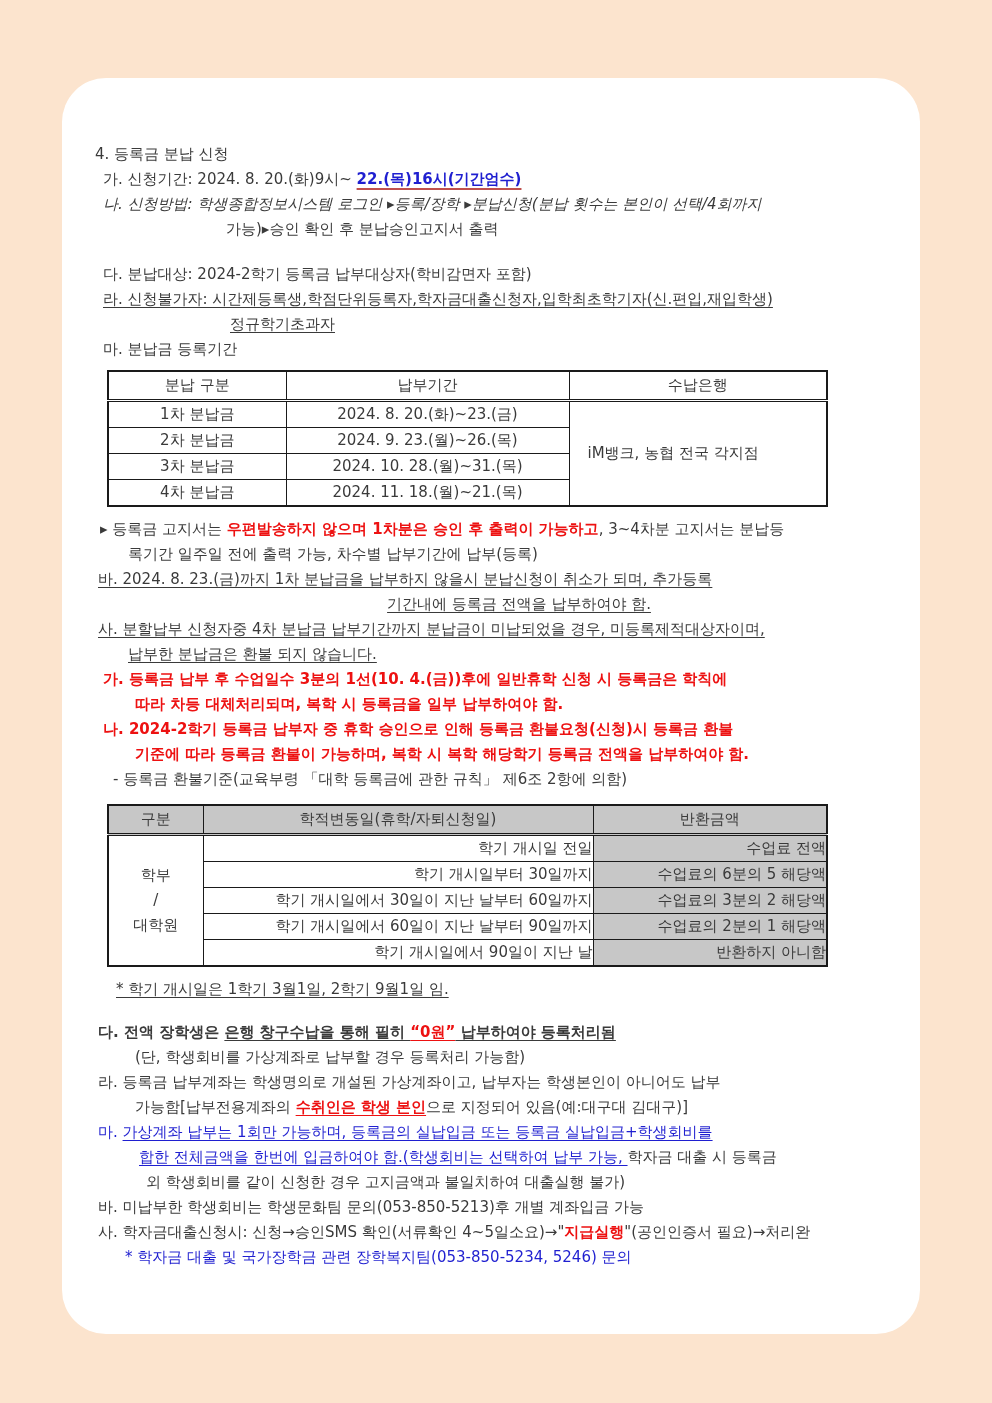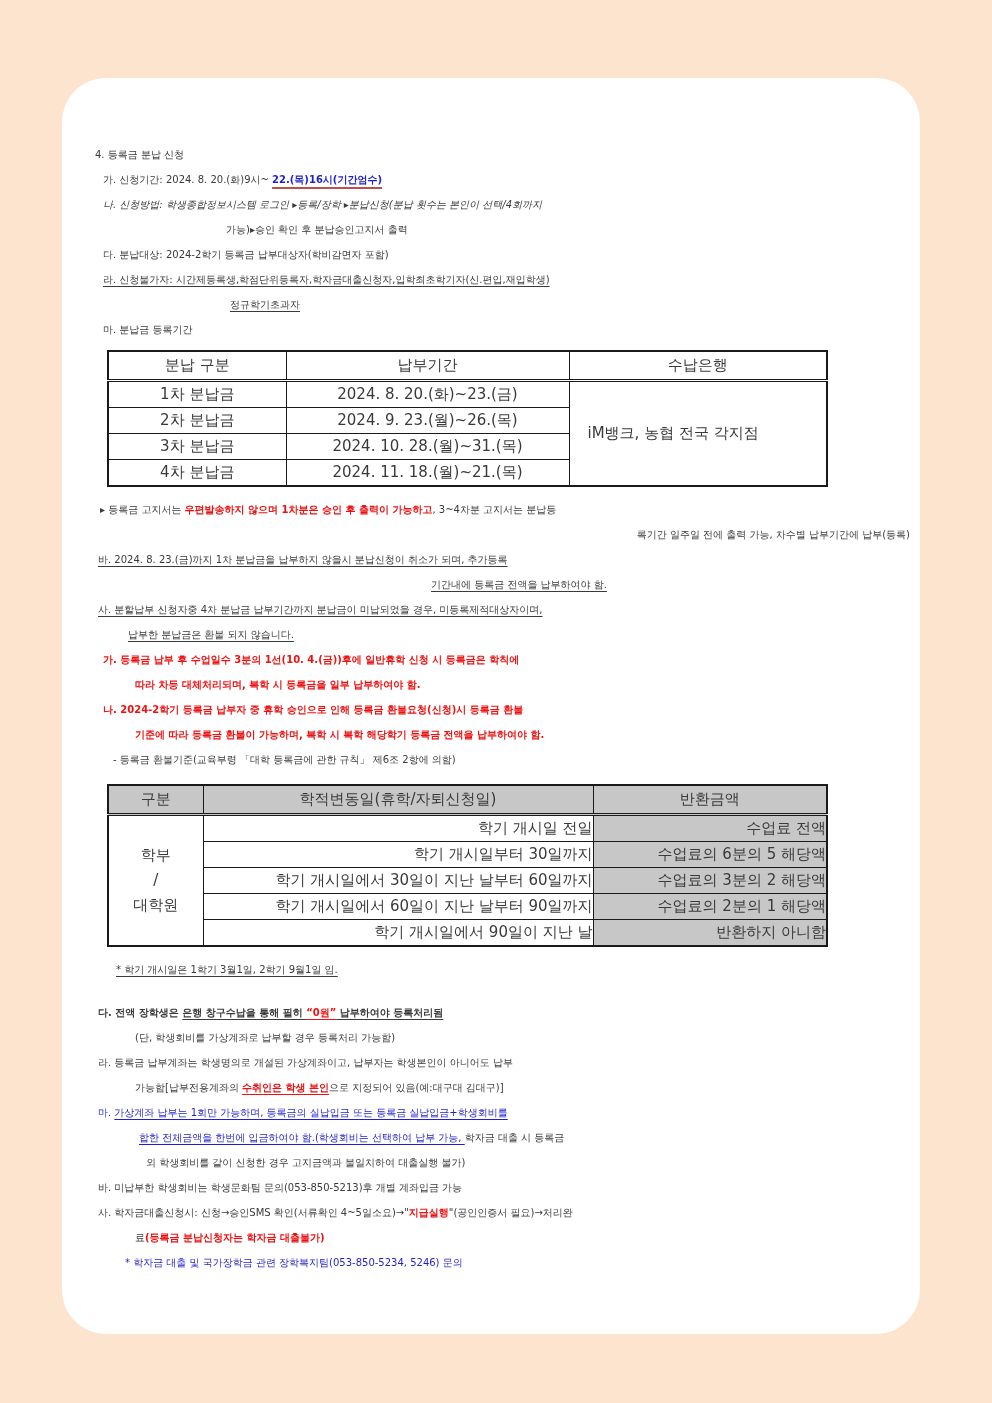--- a/index.html
+++ b/index.html
@@ -8,21 +8,21 @@
     background:var(--bg,#FCE4CE);
     font-family:"DejaVu Sans","Liberation Sans",sans-serif;
   }
   .card{
     position:absolute;left:62px;top:78px;width:858px;height:1256px;
     background:var(--card,#FFFFFF);
     border-radius:44px;box-sizing:border-box;
     padding:64px 10px 0 33px;
   }
   .line{
-    height:25px;line-height:25px;font-size:10px;
+    height:25px;line-height:25px;font-size:15px;
     color:var(--ink,#3A3A3A);white-space:nowrap;
   }
   .seg{display:inline;}
   .b{font-weight:bold;}
   .u{text-decoration:underline;text-underline-offset:3px;text-decoration-thickness:1px;}
   .r{color:var(--red,#ED1111);}
   .bl{color:var(--blue,#1F1FD0);}
   .ur{text-decoration:underline;text-decoration-color:var(--link-underline,#C0504D);text-underline-offset:4px;text-decoration-thickness:2px;}
   .doc-table{
     border-collapse:collapse;border:2px solid #1a1a1a;table-layout:fixed;
@@ -40,21 +40,21 @@
 </head>
 <body>
 
 <div class="page">
   <div class="card">
     <div>
         <div class="line"><span class="seg">4. 등록금 분납 신청</span></div>
         <div class="line" style="padding-left: 8px;"><span class="seg">가. 신청기간: 2024. 8. 20.(화)9시~ </span><span class="seg bl b ur">22.(목)16시(기간엄수)</span></div>
         <div class="line" style="padding-left: 8px; font-style: italic;"><span class="seg">나. 신청방법: 학생종합정보시스템 로그인 ▸등록/장학 ▸분납신청(분납 횟수는 본인이 선택/4회까지</span></div>
         <div class="line" style="padding-left: 131px;"><span class="seg">가능)▸승인 확인 후 분납승인고지서 출력</span></div>
-        <div class="line" style="padding-left: 8px;"><span class="seg">다. 분납대상: 2024-2학기 등록금 납부대상자(학비감면자 포함)</span></div>
+        <div class="line" style="padding-left: 8px; margin-top: 20px;"><span class="seg">다. 분납대상: 2024-2학기 등록금 납부대상자(학비감면자 포함)</span></div>
         <div class="line" style="padding-left: 8px;"><span class="seg u">라. 신청불가자: 시간제등록생,학점단위등록자,학자금대출신청자,입학최초학기자(신.편입,재입학생)</span></div>
         <div class="line" style="padding-left: 135px;"><span class="seg u">정규학기초과자</span></div>
         <div class="line" style="padding-left: 8px;"><span class="seg">마. 분납금 등록기간</span></div>
         <table class="doc-table" style="margin-left: 12px; margin-top: 8px; margin-bottom: 10px;">
           <colgroup>
             <col style="width: 178px;">
             <col style="width: 283px;">
             <col style="width: 258px;">
           </colgroup>
           <thead>
@@ -78,21 +78,21 @@
               <td>3차 분납금</td>
               <td>2024. 10. 28.(월)~31.(목)</td>
             </tr>
             <tr>
               <td>4차 분납금</td>
               <td>2024. 11. 18.(월)~21.(목)</td>
             </tr>
           </tbody>
         </table>
         <div class="line" style="padding-left: 5px; margin-top: 8px;"><span class="seg">▸ 등록금 고지서는 </span><span class="seg r b">우편발송하지 않으며 1차분은 승인 후 출력이 가능하고</span><span class="seg">, 3~4차분 고지서는 분납등</span></div>
-        <div class="line" style="padding-left: 33px; text-align: right;"><span class="seg">록기간 일주일 전에 출력 가능, 차수별 납부기간에 납부(등록)</span></div>
+        <div class="line" style="padding-left: 33px;"><span class="seg">록기간 일주일 전에 출력 가능, 차수별 납부기간에 납부(등록)</span></div>
         <div class="line" style="padding-left: 3px;"><span class="seg u">바. 2024. 8. 23.(금)까지 1차 분납금을 납부하지 않을시 분납신청이 취소가 되며, 추가등록</span></div>
         <div class="line" style="padding-left: 33px; text-align: center;"><span class="seg u">기간내에 등록금 전액을 납부하여야 함.</span></div>
         <div class="line" style="padding-left: 3px;"><span class="seg u">사. 분할납부 신청자중 4차 분납금 납부기간까지 분납금이 미납되었을 경우, 미등록제적대상자이며,</span></div>
         <div class="line" style="padding-left: 33px;"><span class="seg u">납부한 분납금은 환불 되지 않습니다.</span></div>
         <div class="line" style="padding-left: 8px;"><span class="seg r b">가. 등록금 납부 후 수업일수 3분의 1선(10. 4.(금))후에 일반휴학 신청 시 등록금은 학칙에</span></div>
         <div class="line" style="padding-left: 40px;"><span class="seg r b">따라 차등 대체처리되며, 복학 시 등록금을 일부 납부하여야 함.</span></div>
         <div class="line" style="padding-left: 8px;"><span class="seg r b">나. 2024-2학기 등록금 납부자 중 휴학 승인으로 인해 등록금 환불요청(신청)시 등록금 환불</span></div>
         <div class="line" style="padding-left: 40px;"><span class="seg r b">기준에 따라 등록금 환불이 가능하며, 복학 시 복학 해당학기 등록금 전액을 납부하여야 함.</span></div>
         <div class="line" style="padding-left: 18px;"><span class="seg">- 등록금 환불기준(교육부령 「대학 등록금에 관한 규칙」 제6조 2항에 의함)</span></div>
         <table class="doc-table" style="margin-left: 12px; margin-top: 12px; margin-bottom: 10px;">
@@ -137,17 +137,16 @@
         <div class="line" style="padding-left: 21px; margin-top: 2px;"><span class="seg u">* 학기 개시일은 1학기 3월1일, 2학기 9월1일 임.</span></div>
         <div class="line" style="padding-left: 3px; margin-top: 18px;"><span class="seg b">다. 전액 장학생은 </span><span class="seg b u">은행 창구수납을 통해 필히 </span><span class="seg b u r">“0원”</span><span class="seg b u"> 납부하여야 등록처리됨</span></div>
         <div class="line" style="padding-left: 40px;"><span class="seg">(단, 학생회비를 가상계좌로 납부할 경우 등록처리 가능함)</span></div>
         <div class="line" style="padding-left: 3px;"><span class="seg">라. 등록금 납부계좌는 학생명의로 개설된 가상계좌이고, 납부자는 학생본인이 아니어도 납부</span></div>
         <div class="line" style="padding-left: 40px;"><span class="seg">가능함[납부전용계좌의 </span><span class="seg r b u">수취인은 학생 본인</span><span class="seg">으로 지정되어 있음(예:대구대 김대구)]</span></div>
         <div class="line" style="padding-left: 3px;"><span class="seg bl">마. </span><span class="seg bl u">가상계좌 납부는 1회만 가능하며, 등록금의 실납입금 또는 등록금 실납입금+학생회비를</span></div>
         <div class="line" style="padding-left: 44px;"><span class="seg bl u">합한 전체금액을 한번에 입금하여야 함.(학생회비는 선택하여 납부 가능, </span><span class="seg">학자금 대출 시 등록금</span></div>
         <div class="line" style="padding-left: 51px;"><span class="seg">외 학생회비를 같이 신청한 경우 고지금액과 불일치하여 대출실행 불가)</span></div>
         <div class="line" style="padding-left: 3px;"><span class="seg">바. 미납부한 학생회비는 학생문화팀 문의(053-850-5213)후 개별 계좌입금 가능</span></div>
         <div class="line" style="padding-left: 3px;"><span class="seg">사. 학자금대출신청시: 신청→승인SMS 확인(서류확인 4~5일소요)→"</span><span class="seg r b">지급실행</span><span class="seg">"(공인인증서 필요)→처리완</span></div>
-        <div class="line" style="padding-left: 40px;"><span class="seg">료</span><span class="seg r b">(등록금 분납신청자는 학자금 대출불가)</span></div>
         <div class="line" style="padding-left: 30px;"><span class="seg bl">* 학자금 대출 및 국가장학금 관련 장학복지팀(053-850-5234, 5246) 문의</span></div>
       </div>
   </div>
 </div>
 
 </body></html>

